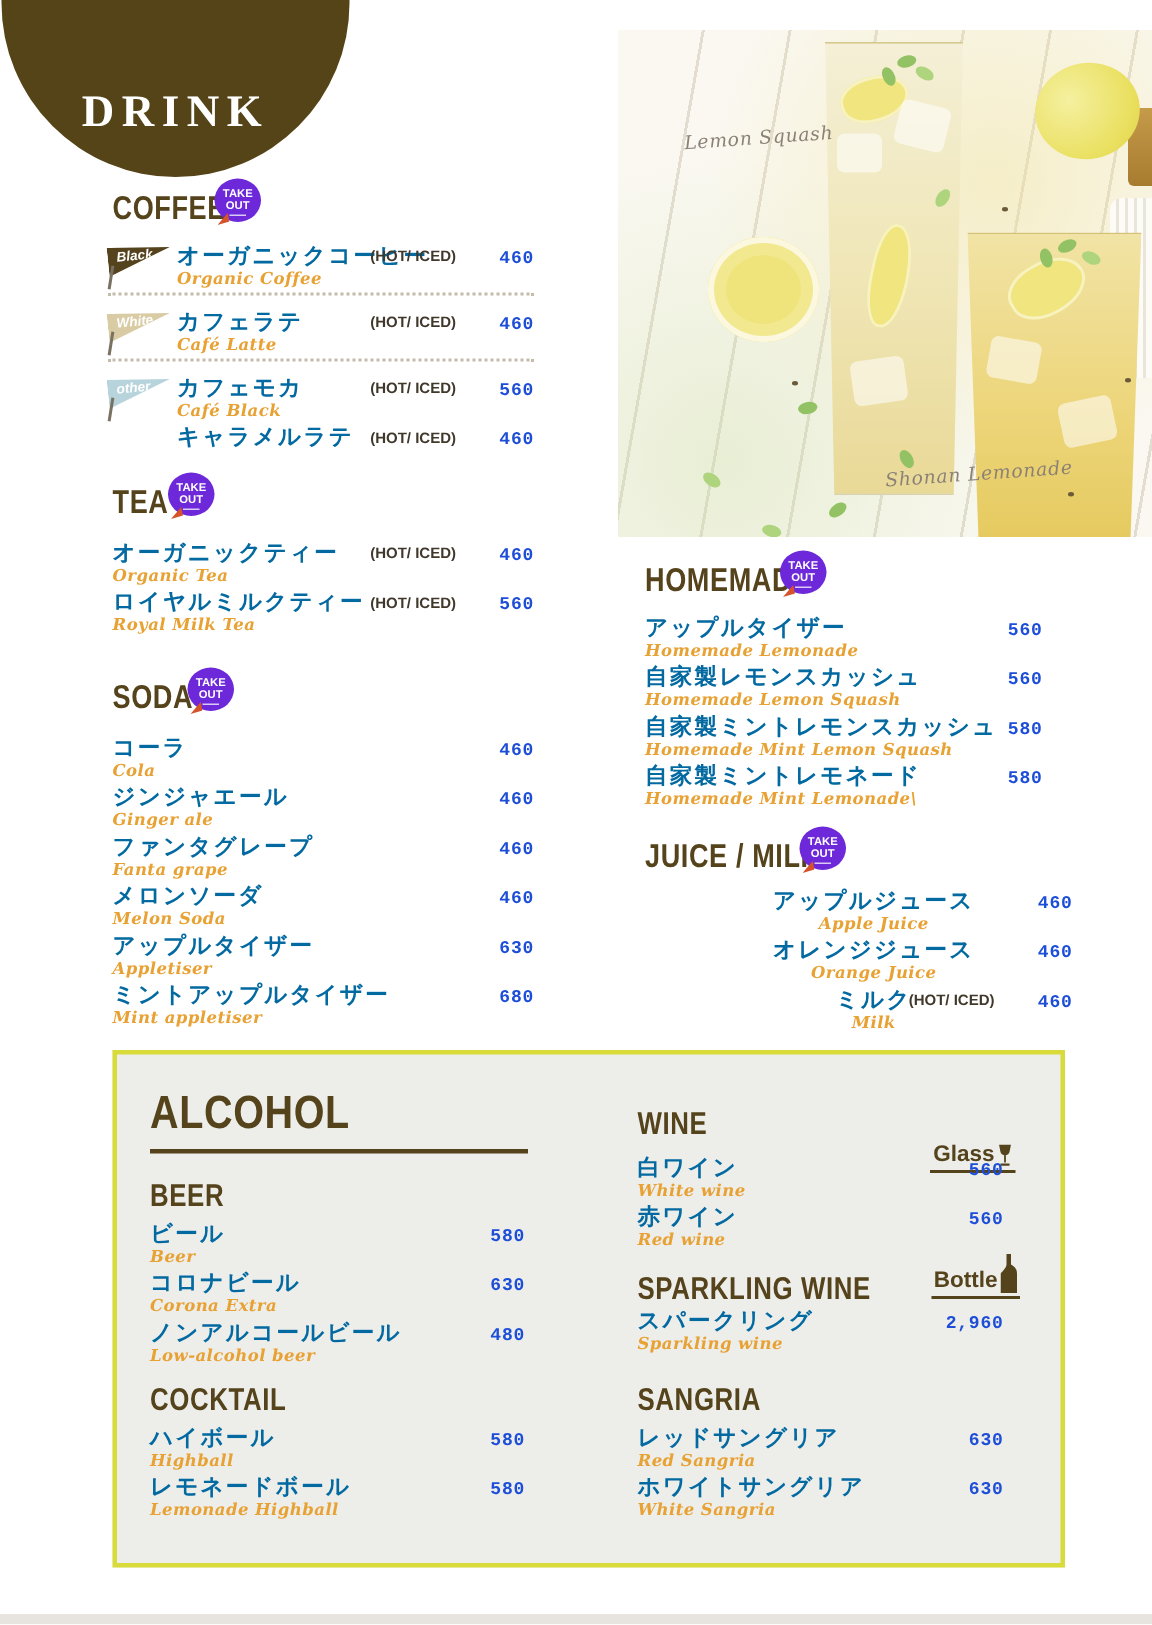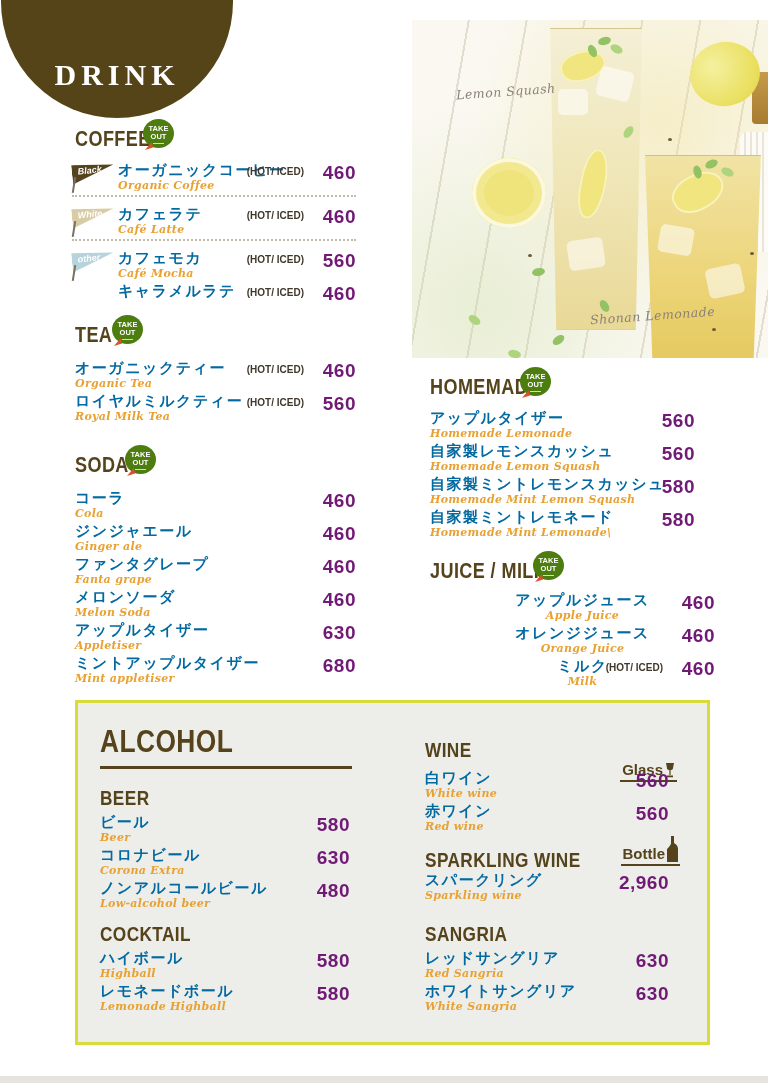--- a/index.html
+++ b/index.html
@@ -13,35 +13,35 @@
     color:#fff; font-family:"Liberation Serif", serif; font-weight:bold; font-size:30px; letter-spacing:5px; }
 
   
   .sec-head { position:absolute; width:320px; height:30px; color:#55431c; }
   .sec-head .hd { display:inline-block; transform:scaleX(0.82); transform-origin:0 50%;
     font-weight:bold; font-size:22px; letter-spacing:0.5px; white-space:nowrap; }
   .sec-head.big .hd { font-size:31px; transform:scaleX(0.85); }
   .sec-head.sub .hd { font-size:21px; }
 
   
-  .badge { position:absolute; top:-7px; width:31px; height:29px; background:#4d7c0f; border-radius:50%;
+  .badge { position:absolute; top:-7px; width:31px; height:29px; background:#6d28d9; border-radius:50%;
     color:#fff; text-align:center; font-weight:bold; font-size:7.5px; line-height:8px; padding-top:6px; }
   .badge::before { content:""; position:absolute; left:2px; bottom:-2px; width:8px; height:8px;
     background:#d5522b; clip-path:polygon(0 100%, 85% 0, 100% 70%); }
   .badge .u { display:block; width:11px; height:1px; background:rgba(255,255,255,.75); margin:2px auto 0; }
 
   
   .items { position:absolute; }
   .row { position:relative; min-height:30px; margin-bottom:2px; }
   .jp { font-family:"DejaVu Serif","Liberation Serif",serif; font-size:15px; line-height:17px;
     color:#0369a1; letter-spacing:1.5px; white-space:nowrap;font-weight:bold; }
   .en { font-family:"DejaVu Serif","Liberation Serif",serif; font-style:italic; font-weight:bold;
     font-size:11px; line-height:14px; color:#e8a133; letter-spacing:0.3px; white-space:nowrap; }
-  .price { position:absolute; right:0; top:1px; font-family:Liberation Sans, sans-serif; font-weight:bold;
-    font-size:19px; line-height:19px; color:#701a75; letter-spacing:0.5px; }
+  .price { position:absolute; right:0; top:1px; font-family:Liberation Mono, monospace; font-weight:bold;
+    font-size:12px; line-height:19px; color:#1d4ed8; letter-spacing:0.5px; }
   .note { position:absolute; right:52px; top:4px; font-weight:bold; font-size:10px; color:#41382c; white-space:nowrap; }
   .dotsep { border-top:2px dotted #c4bcab; margin:2px 0 9px -46px; }
 
   
   .flag { position:absolute; left:-46px; top:1px; width:42px; height:21px; padding:2px 0 0 6px;
     color:#fff; font-weight:bold; font-style:italic; font-size:9px; line-height:10px;
     clip-path:polygon(0 0, 100% 18%, 0 92%); transform:rotate(-6deg); }
   .flag-black { background:#54431d; }
   .flag-white { background:#d9cba3; }
   .flag-other { background:#b7d3db; }
@@ -158,21 +158,21 @@
       <div class="jp">カフェラテ</div>
       <div class="en">Café Latte</div>
       <span class="note">(HOT/ ICED)</span>
       <span class="price">460</span>
     </div>
     <div class="dotsep"></div>
     <div class="row">
       <div class="flag flag-other">other</div>
       <div class="pole"></div>
       <div class="jp">カフェモカ</div>
-      <div class="en">Café Mocha</div>
+      <div class="en">Café Black</div>
       <span class="note">(HOT/ ICED)</span>
       <span class="price">560</span>
     </div>
     <div class="row">
       <div class="jp">キャラメルラテ</div>
       <span class="note">(HOT/ ICED)</span>
       <span class="price">460</span>
     </div>
   </div>
 

